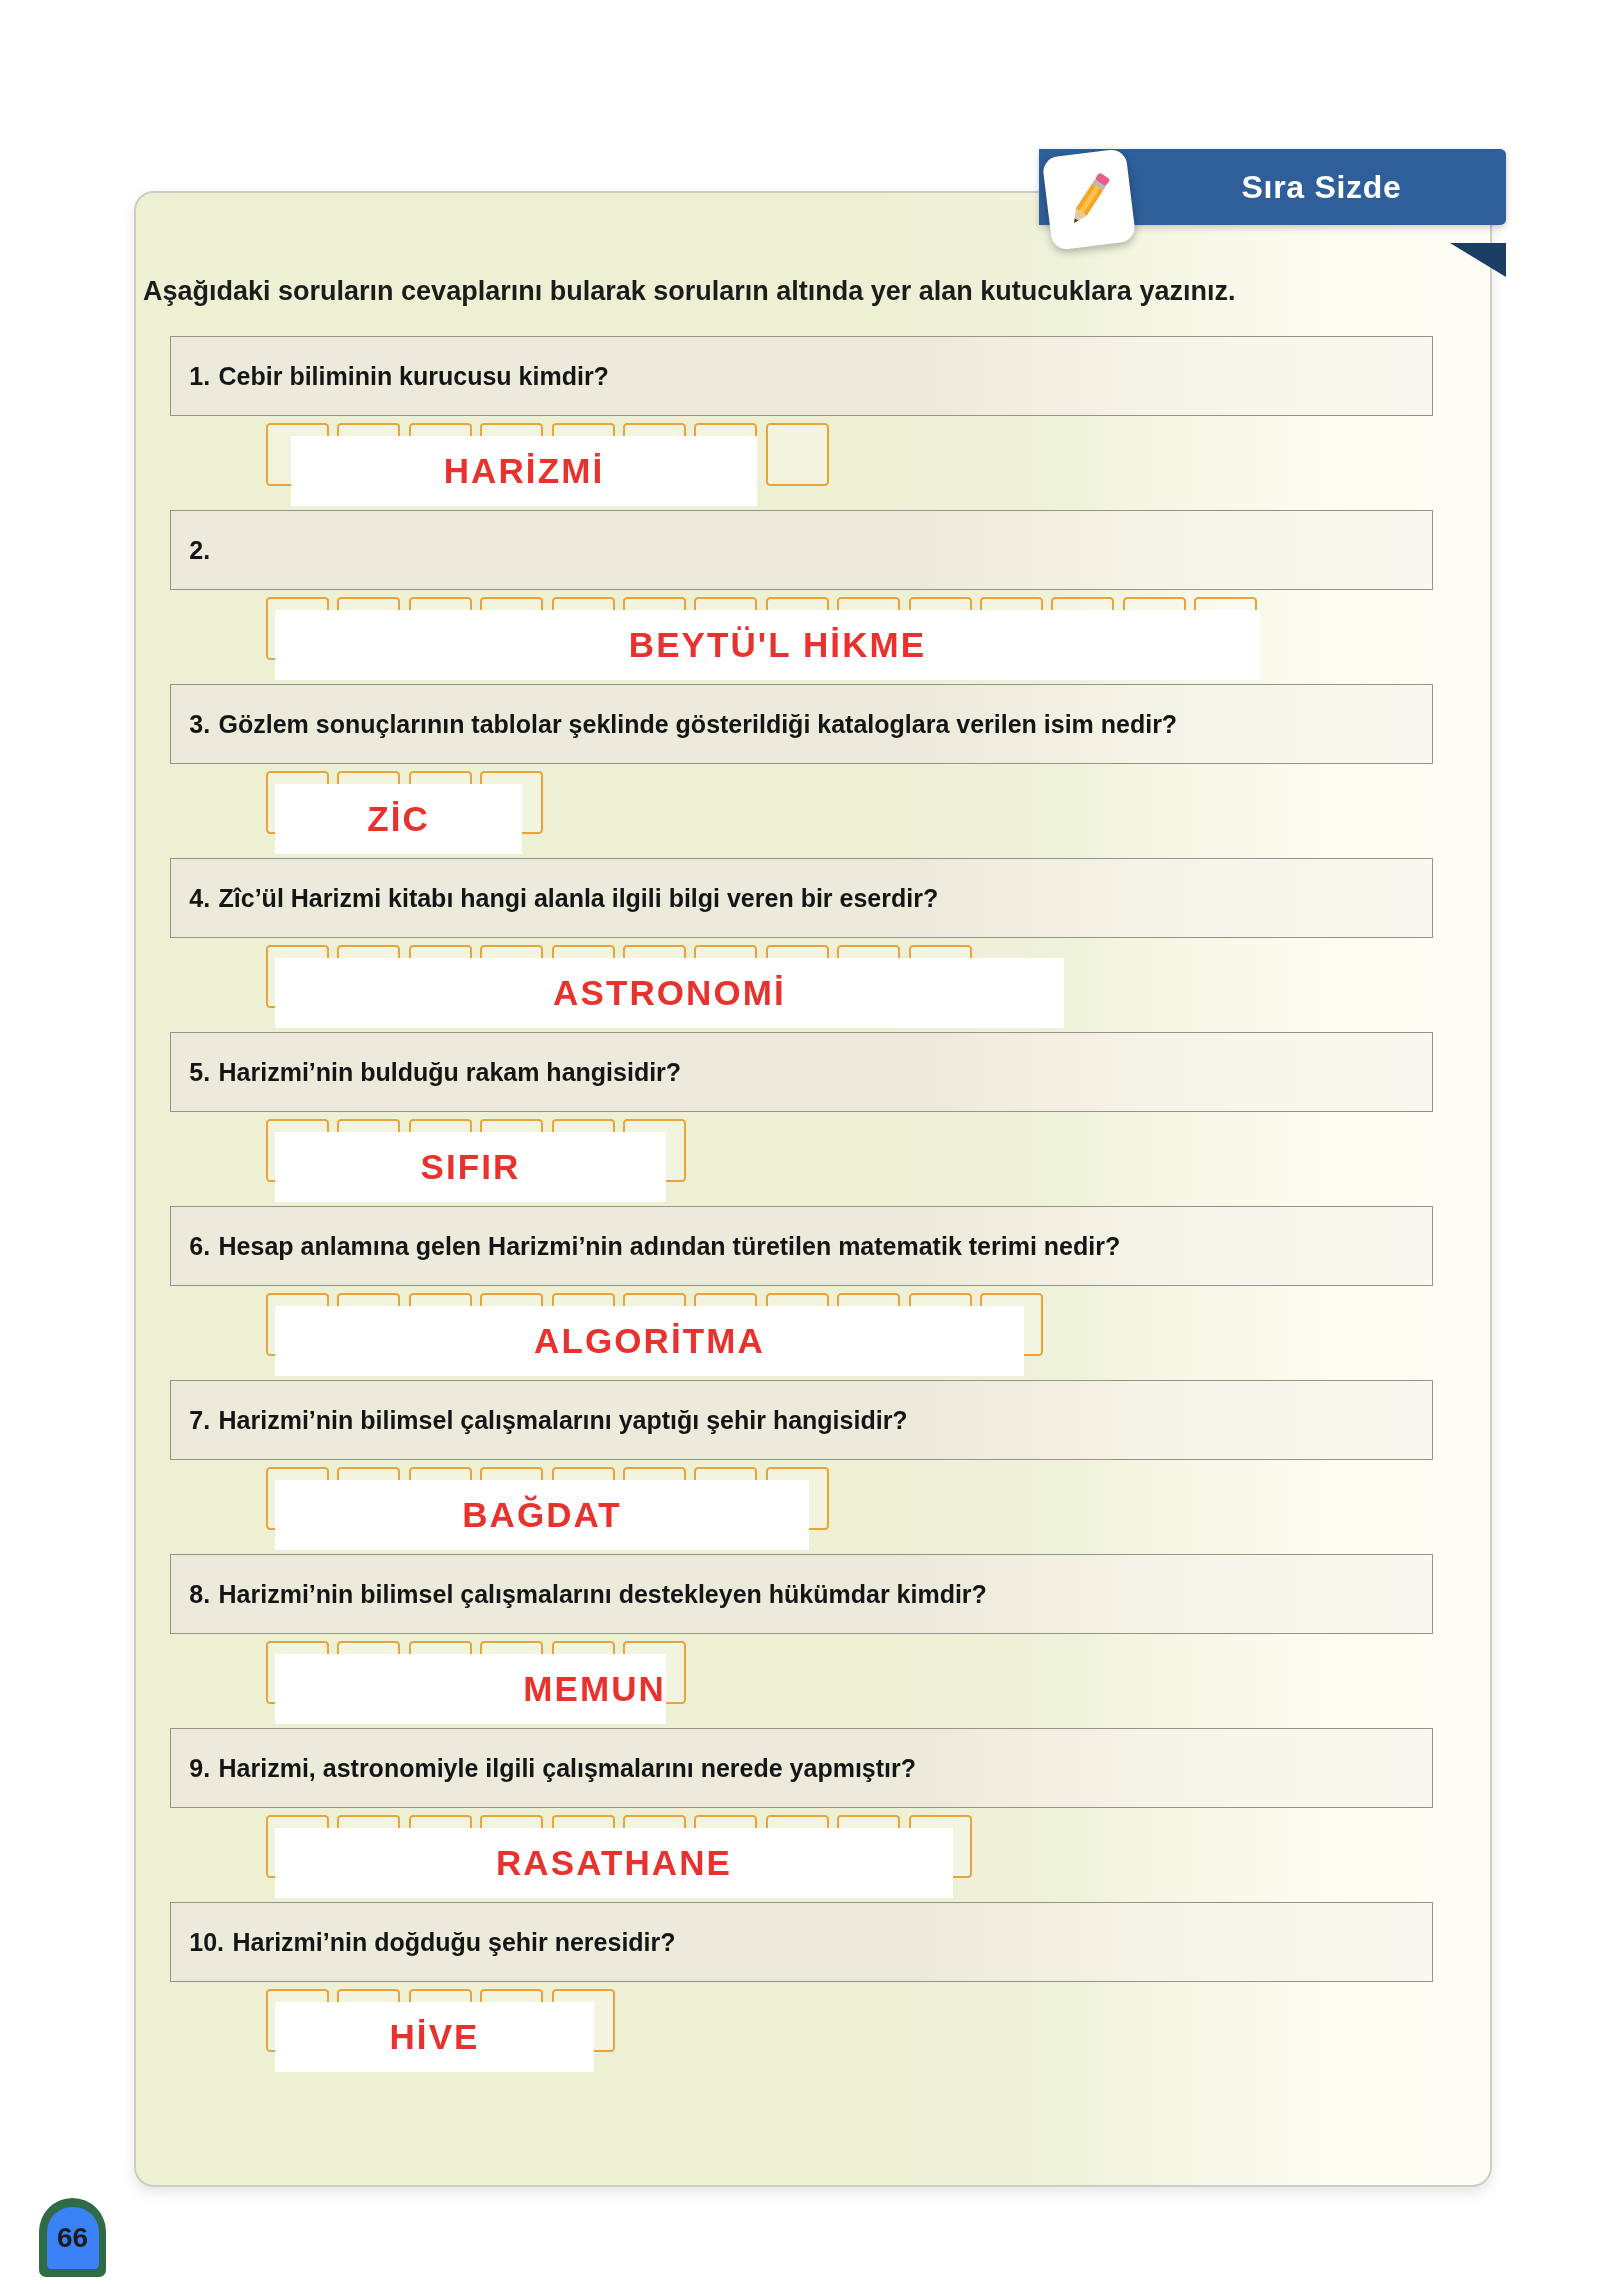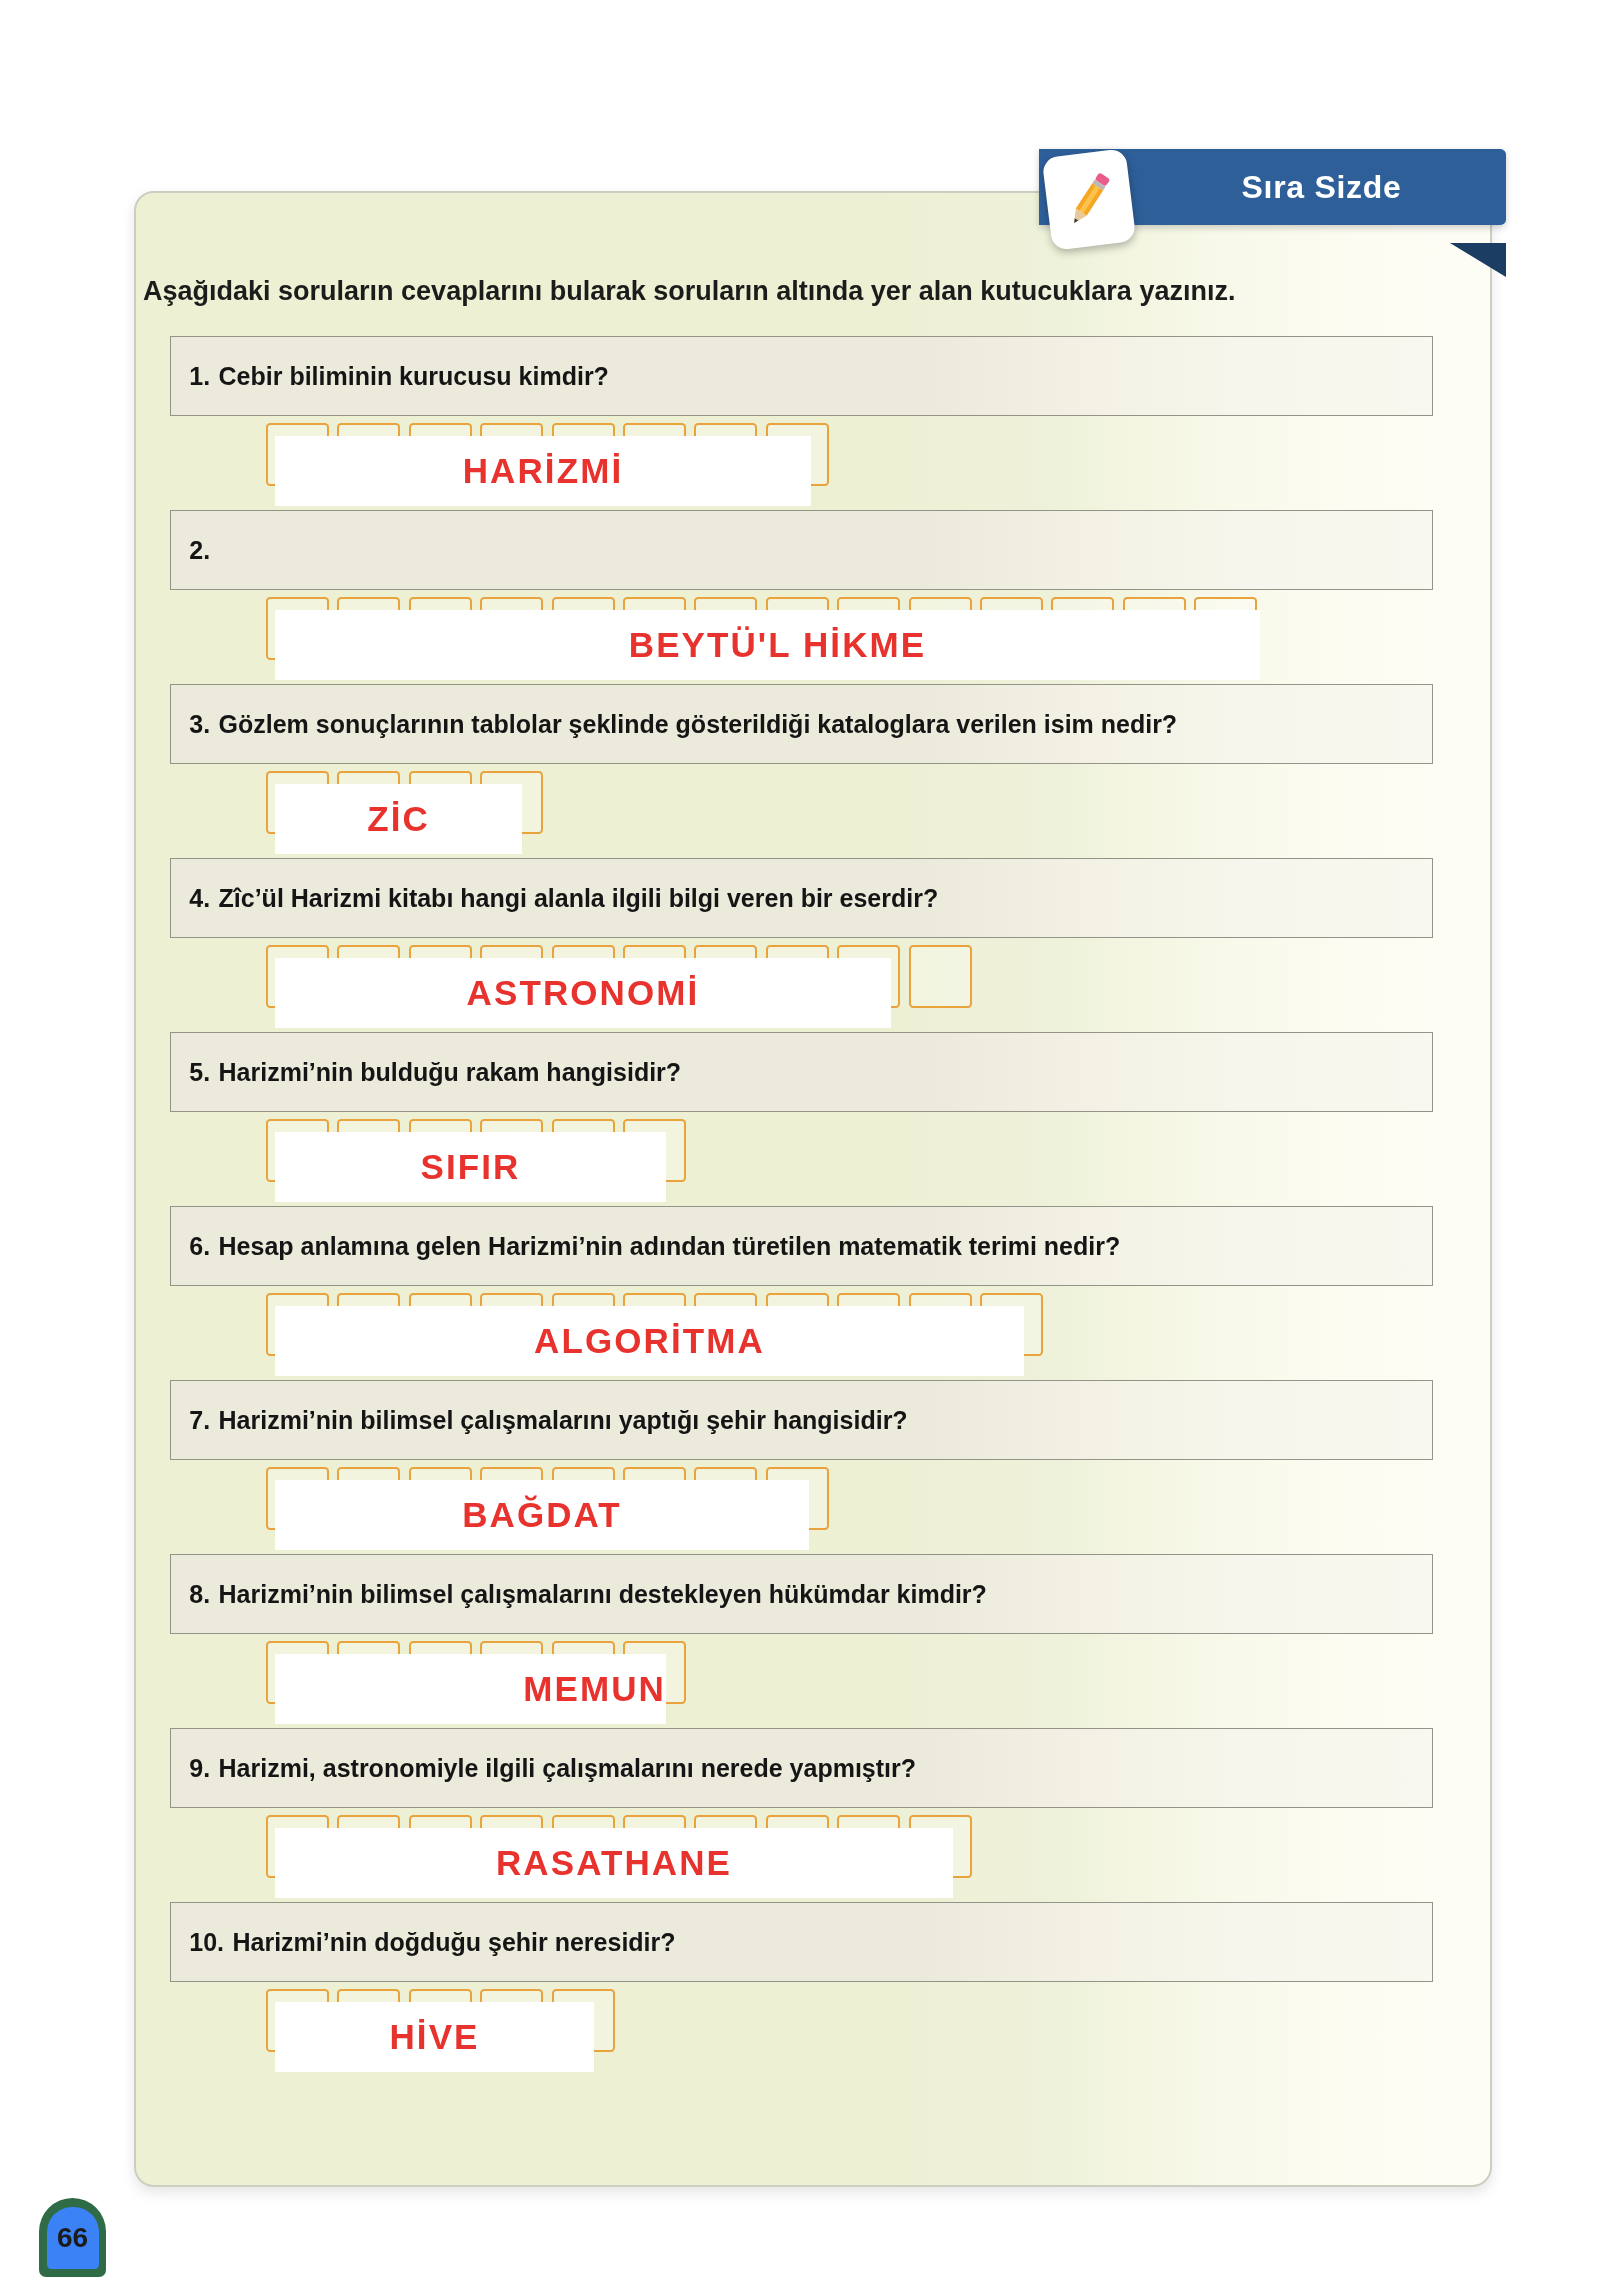--- a/index.html
+++ b/index.html
@@ -209,21 +209,21 @@
       <div class="cells">
             <div class="cell"></div>
             <div class="cell"></div>
             <div class="cell"></div>
             <div class="cell"></div>
             <div class="cell"></div>
             <div class="cell"></div>
             <div class="cell"></div>
             <div class="cell"></div>
           </div>
-      <div class="answer-strip" style="width: 536px;">
+      <div class="answer-strip" style="width: 466px; margin-left: 16px;">
         <span class="answer-text">HARİZMİ</span>
       </div>
     </div>
   </div>
 
   <div class="qblock">
     <div class="qbox">
       <span class="qnum">2.</span>
     </div>
     <div class="answer-area">
@@ -278,21 +278,21 @@
             <div class="cell"></div>
             <div class="cell"></div>
             <div class="cell"></div>
             <div class="cell"></div>
             <div class="cell"></div>
             <div class="cell"></div>
             <div class="cell"></div>
             <div class="cell"></div>
             <div class="cell"></div>
           </div>
-      <div class="answer-strip" style="width: 616px;">
+      <div class="answer-strip" style="width: 789px;">
         <span class="answer-text">ASTRONOMİ</span>
       </div>
     </div>
   </div>
 
   <div class="qblock">
     <div class="qbox">
       <span class="qnum">5.</span>
       <span class="qtext">Harizmi’nin bulduğu rakam hangisidir?</span>
     </div>

